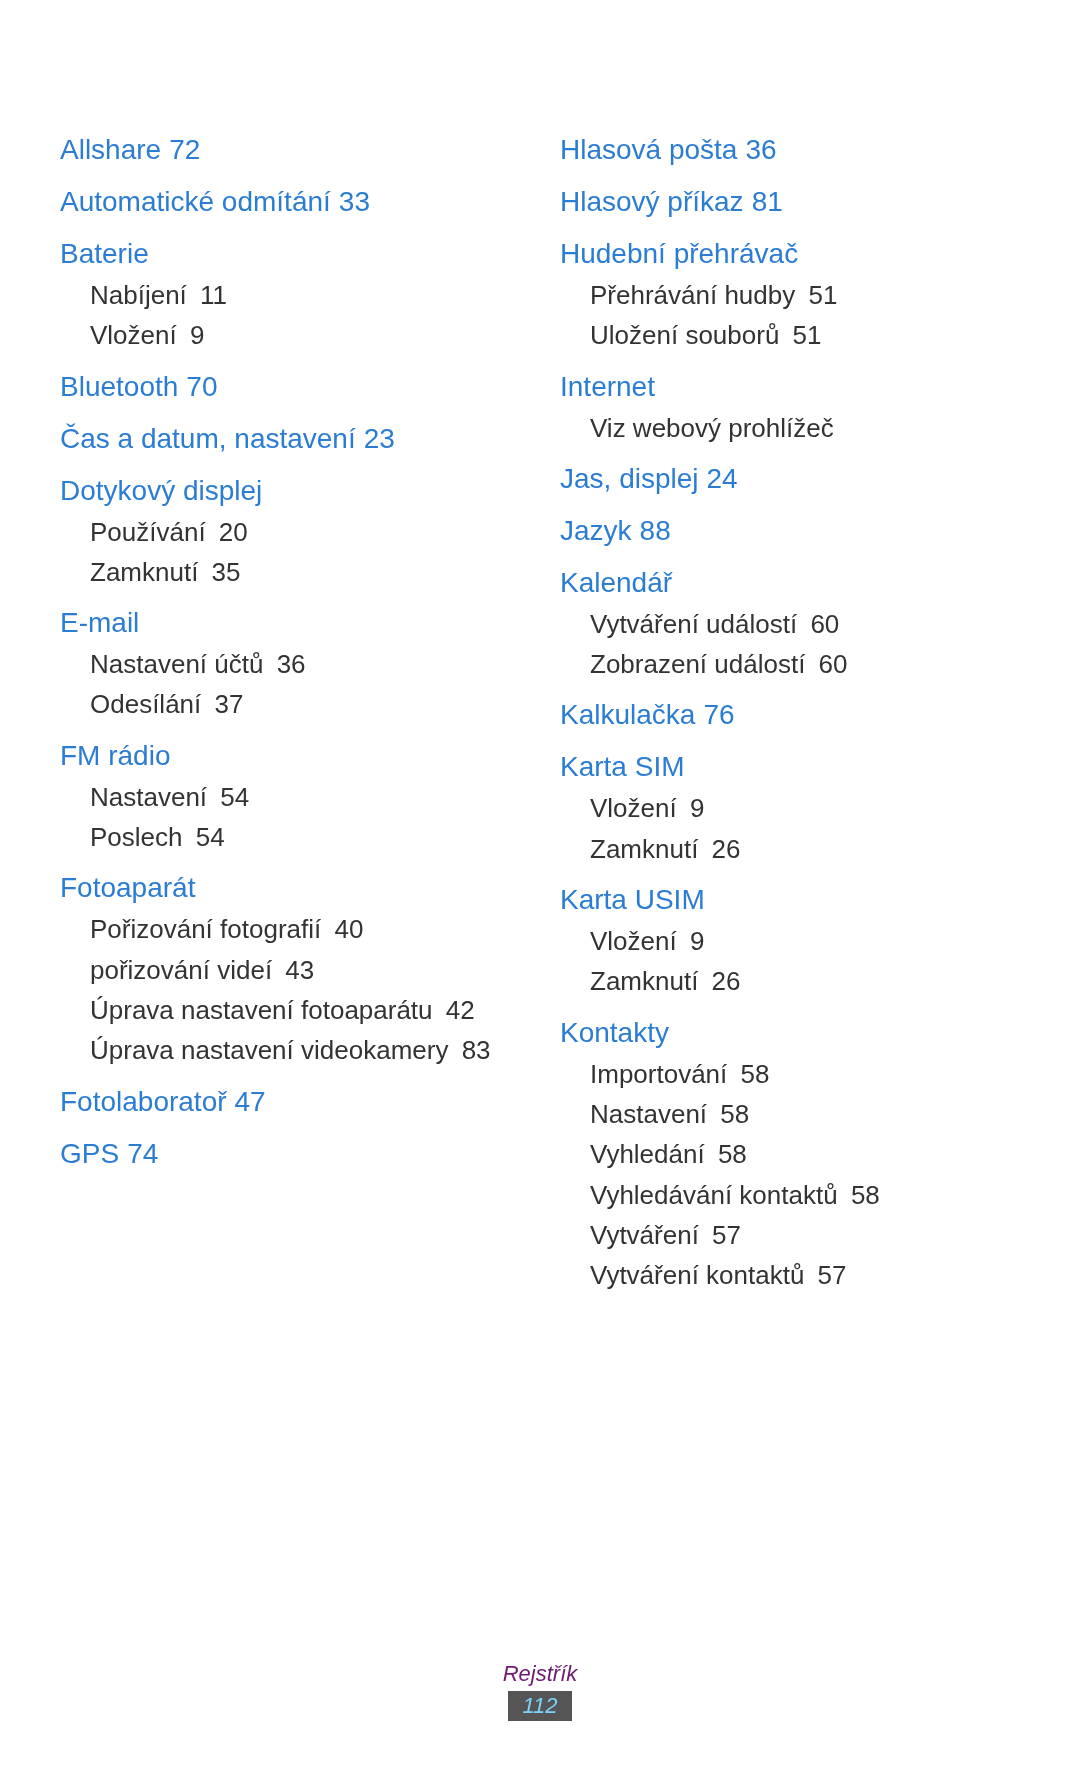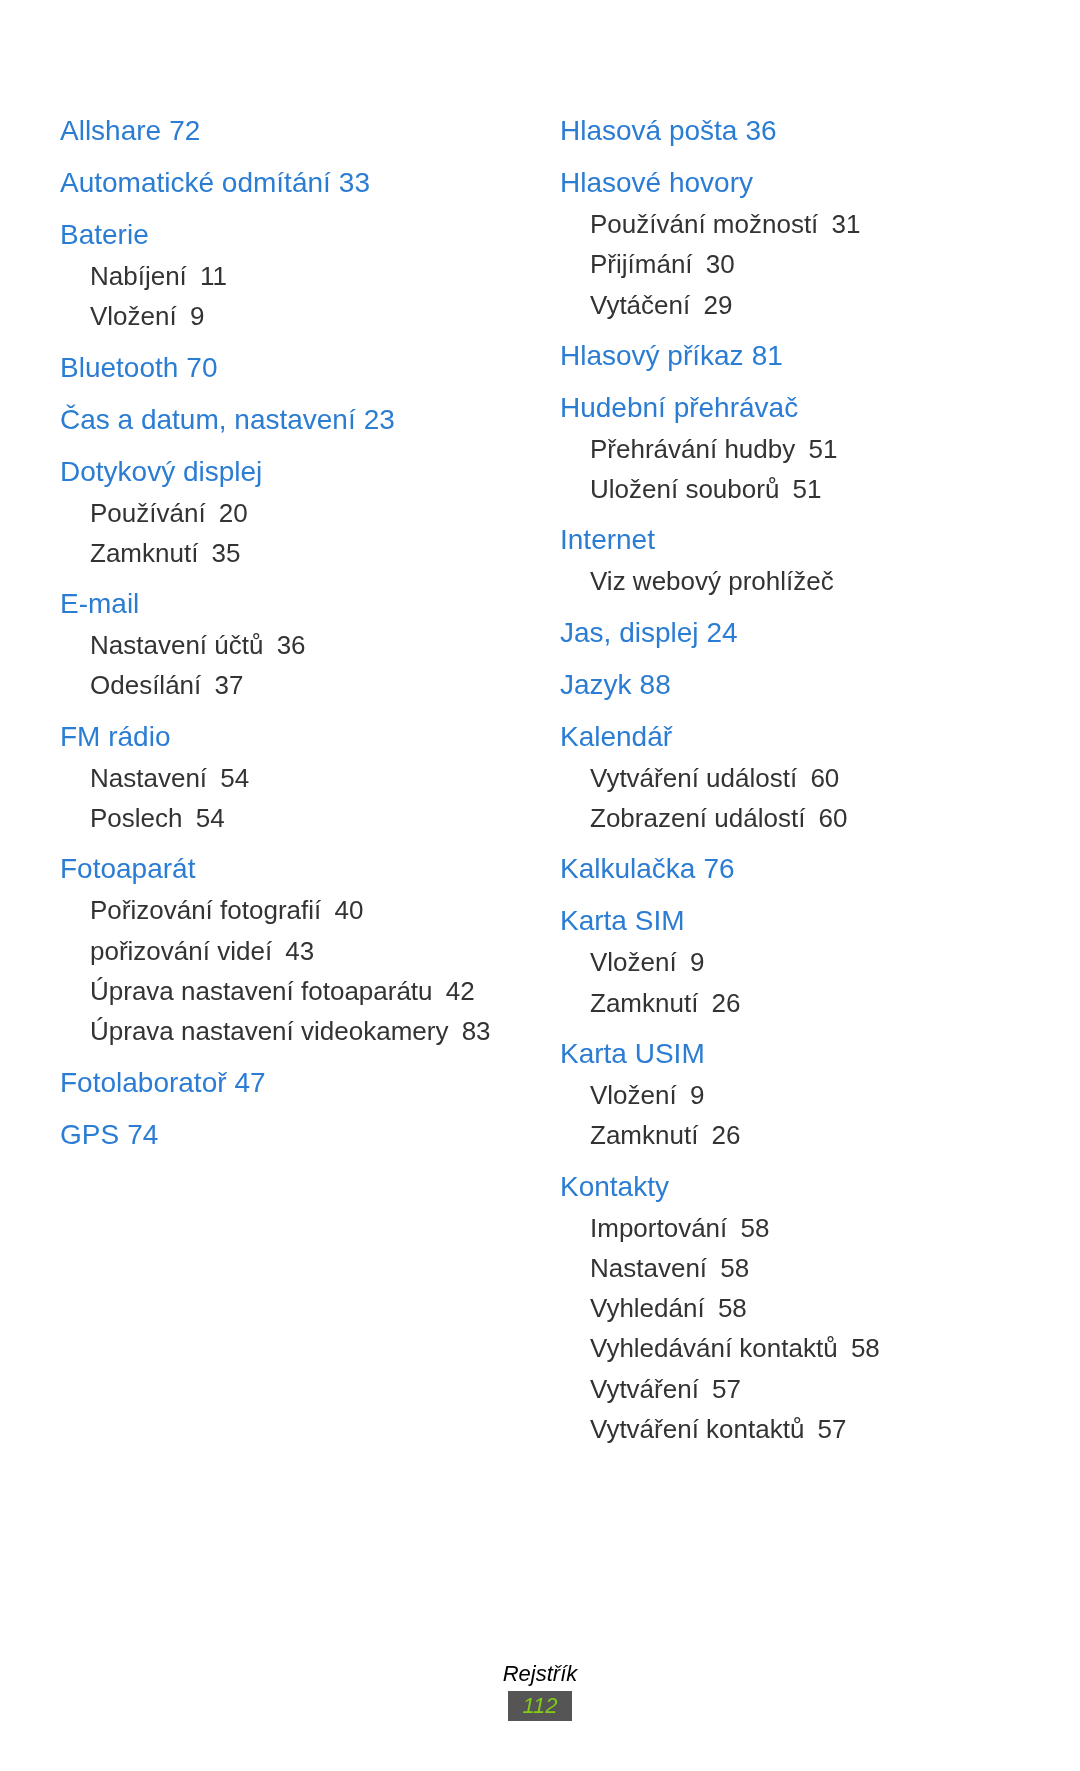--- a/index.html
+++ b/index.html
@@ -25,20 +25,21 @@
     }
     .columns {
       display: flex;
       gap: 40px;
     }
     .col {
       flex: 1;
       display: flex;
       flex-direction: column;
       gap: 0;
+      margin-top: 19px;
     }
     .entry-heading {
       color: #2b7cd3;
       font-size: 28px;
       font-weight: 400;
       line-height: 1.5;
       display: block;
     }
     .entry-heading .page-num {
       color: #2b7cd3;
@@ -61,28 +62,28 @@
     .footer {
       position: absolute;
       bottom: 50px;
       left: 0;
       right: 0;
       text-align: center;
     }
     .footer-title {
       font-size: 22px;
       font-style: italic;
-      color: #000000;
+      color: #701a75;
       display: block;
       margin-bottom: 4px;
     }
     .footer-page {
       display: inline-block;
       background: #555;
-      color: #84cc16;
+      color: #7dd3fc;
       font-size: 22px;
       padding: 2px 14px;
       font-style: italic;
     }
   </style>
 </head>
 <body>
 
 <div class="page">
   <h1></h1>
@@ -135,26 +136,20 @@
         <div class="entry-group">
           <span class="entry-heading">GPS<span class="page-num">74</span></span>
         </div>
       </div>
 
     <div class="col" id="right-col">
         <div class="entry-group">
           <span class="entry-heading">Hlasová pošta<span class="page-num">36</span></span>
         </div>
         <div class="entry-group">
-          <span class="entry-heading">Hlasové hovory</span>
-          <span class="sub-entry">Používání možností<span class="page-num">  31</span></span>
-          <span class="sub-entry">Přijímání<span class="page-num">  30</span></span>
-          <span class="sub-entry">Vytáčení<span class="page-num">  29</span></span>
-        </div>
-        <div class="entry-group">
           <span class="entry-heading">Hlasový příkaz<span class="page-num">81</span></span>
         </div>
         <div class="entry-group">
           <span class="entry-heading">Hudební přehrávač</span>
           <span class="sub-entry">Přehrávání hudby<span class="page-num">  51</span></span>
           <span class="sub-entry">Uložení souborů<span class="page-num">  51</span></span>
         </div>
         <div class="entry-group">
           <span class="entry-heading">Internet</span>
           <span class="sub-entry">Viz webový prohlížeč</span>

